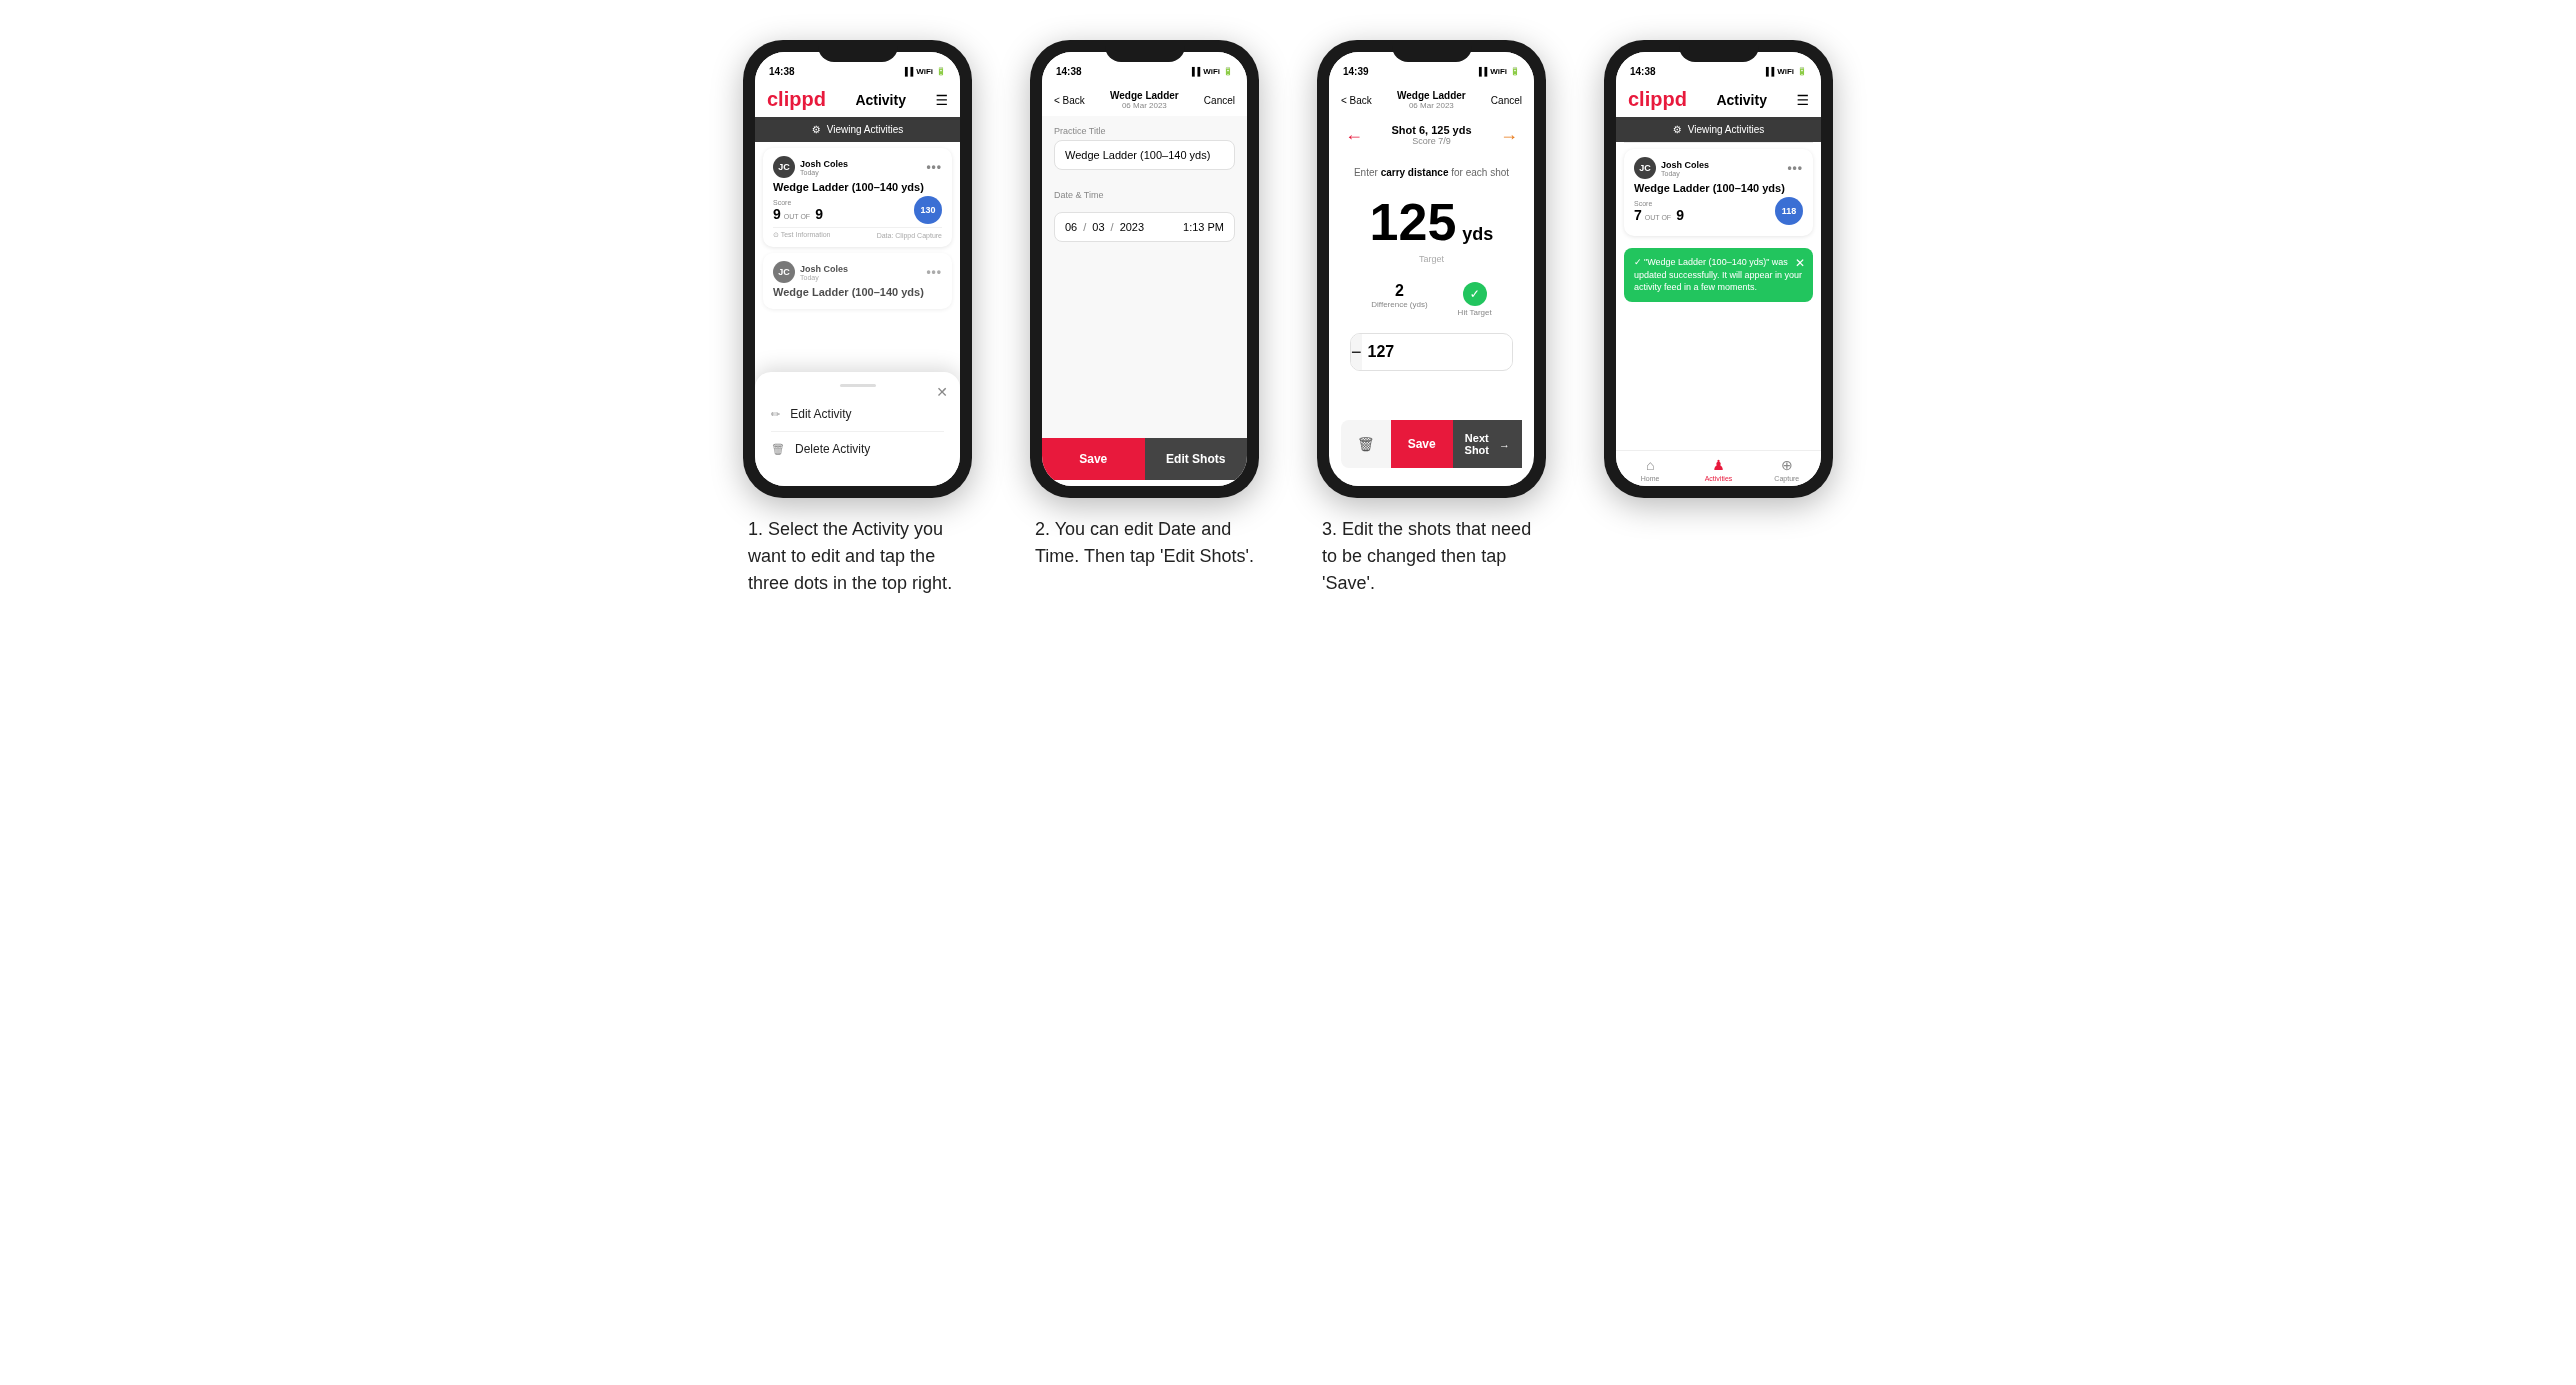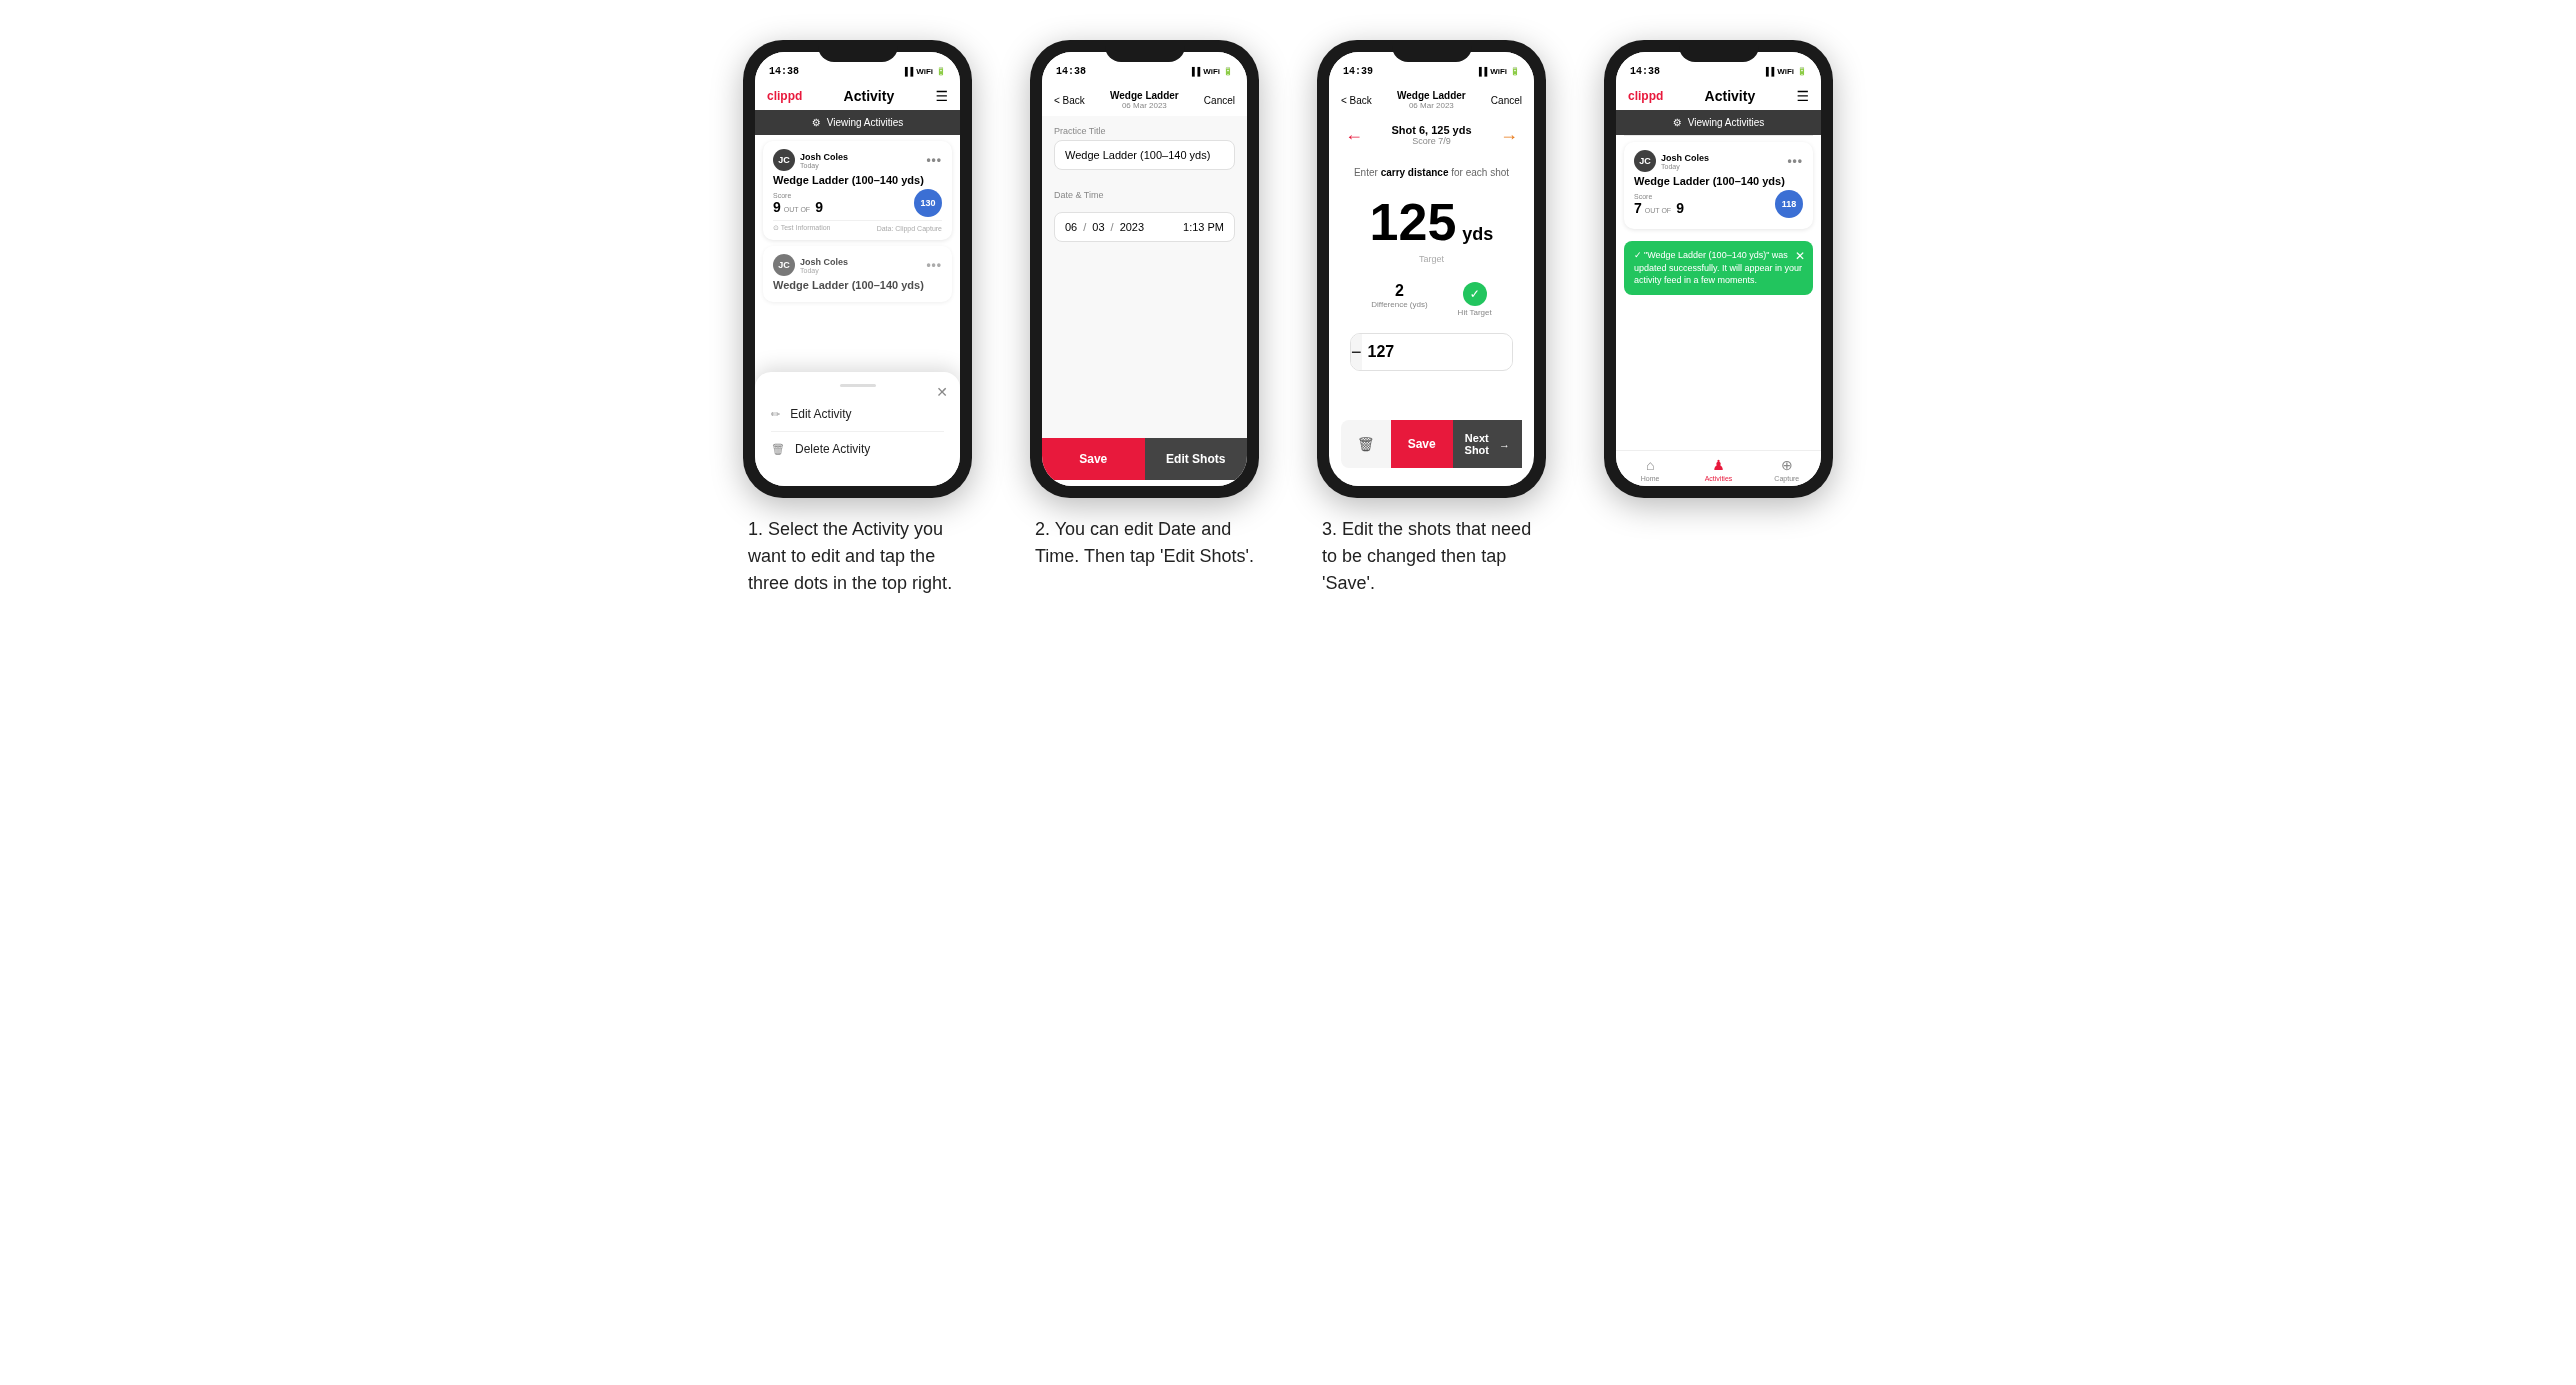--- a/index.html
+++ b/index.html
@@ -75,35 +75,35 @@
       padding: 0 14px;
       padding-top: 6px;
       font-size: 9px;
       font-weight: 600;
       color: #000;
       flex-shrink: 0;
       position: relative;
       z-index: 5;
     }
 
-    .status-bar .time { font-weight: 700; font-size: 10px; font-family: Liberation Mono, monospace; }
+    .status-bar .time { font-weight: 700; font-size: 10px; }
     .status-icons { display: flex; gap: 3px; align-items: center; font-size: 8px; }
 
     
     .app-header {
       display: flex;
       align-items: center;
       justify-content: space-between;
       padding: 4px 12px 6px;
       background: #fff;
       flex-shrink: 0;
     }
 
     .logo-text {
-      font-size: 12px;
+      font-size: 20px;
       font-weight: 800;
       color: #e8193c;
     }
 
     .header-title {
       font-size: 14px;
       font-weight: 600;
       color: #000;
     }
 

